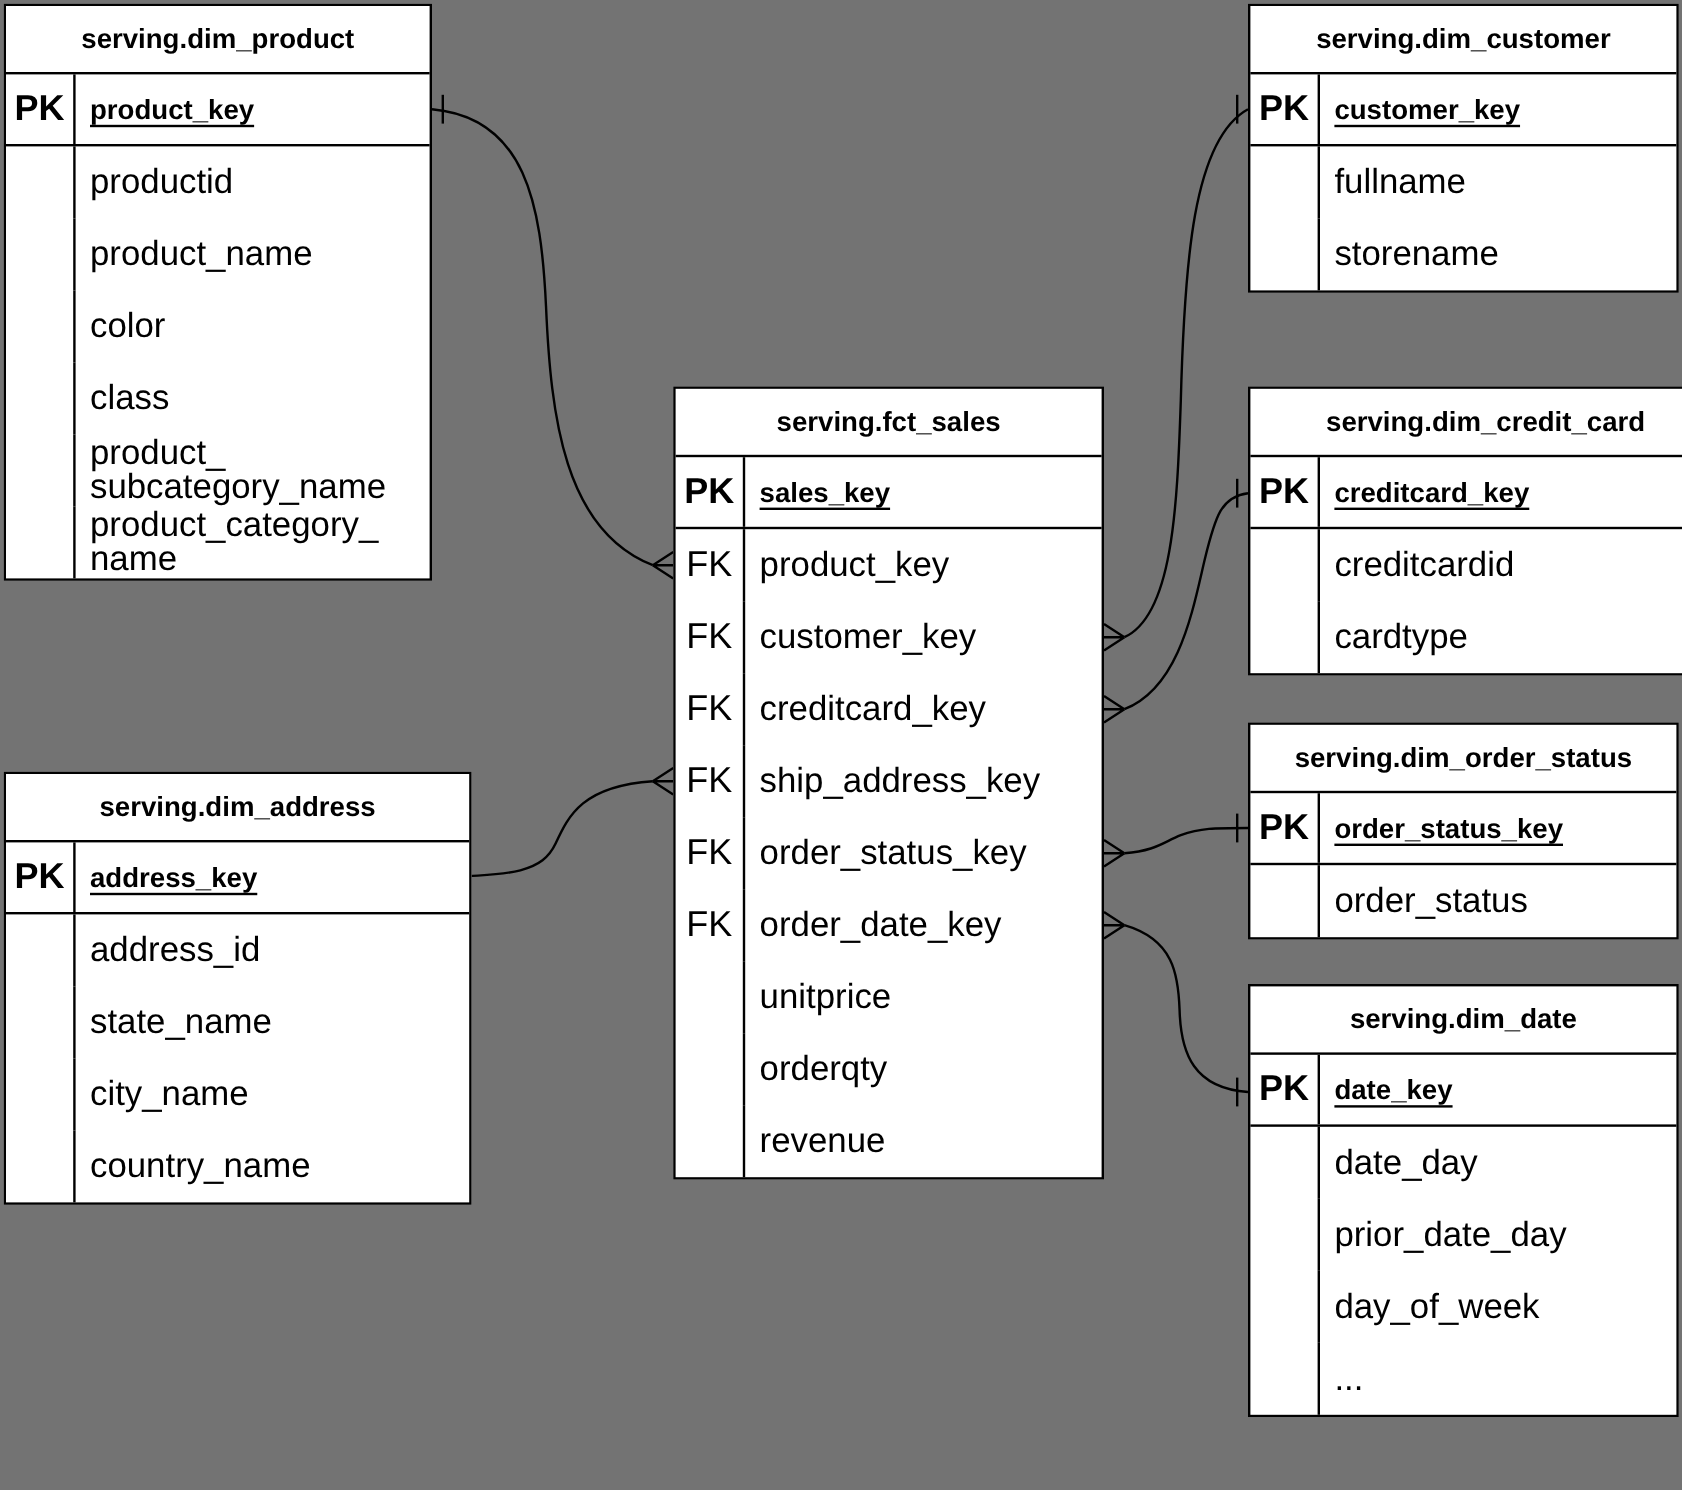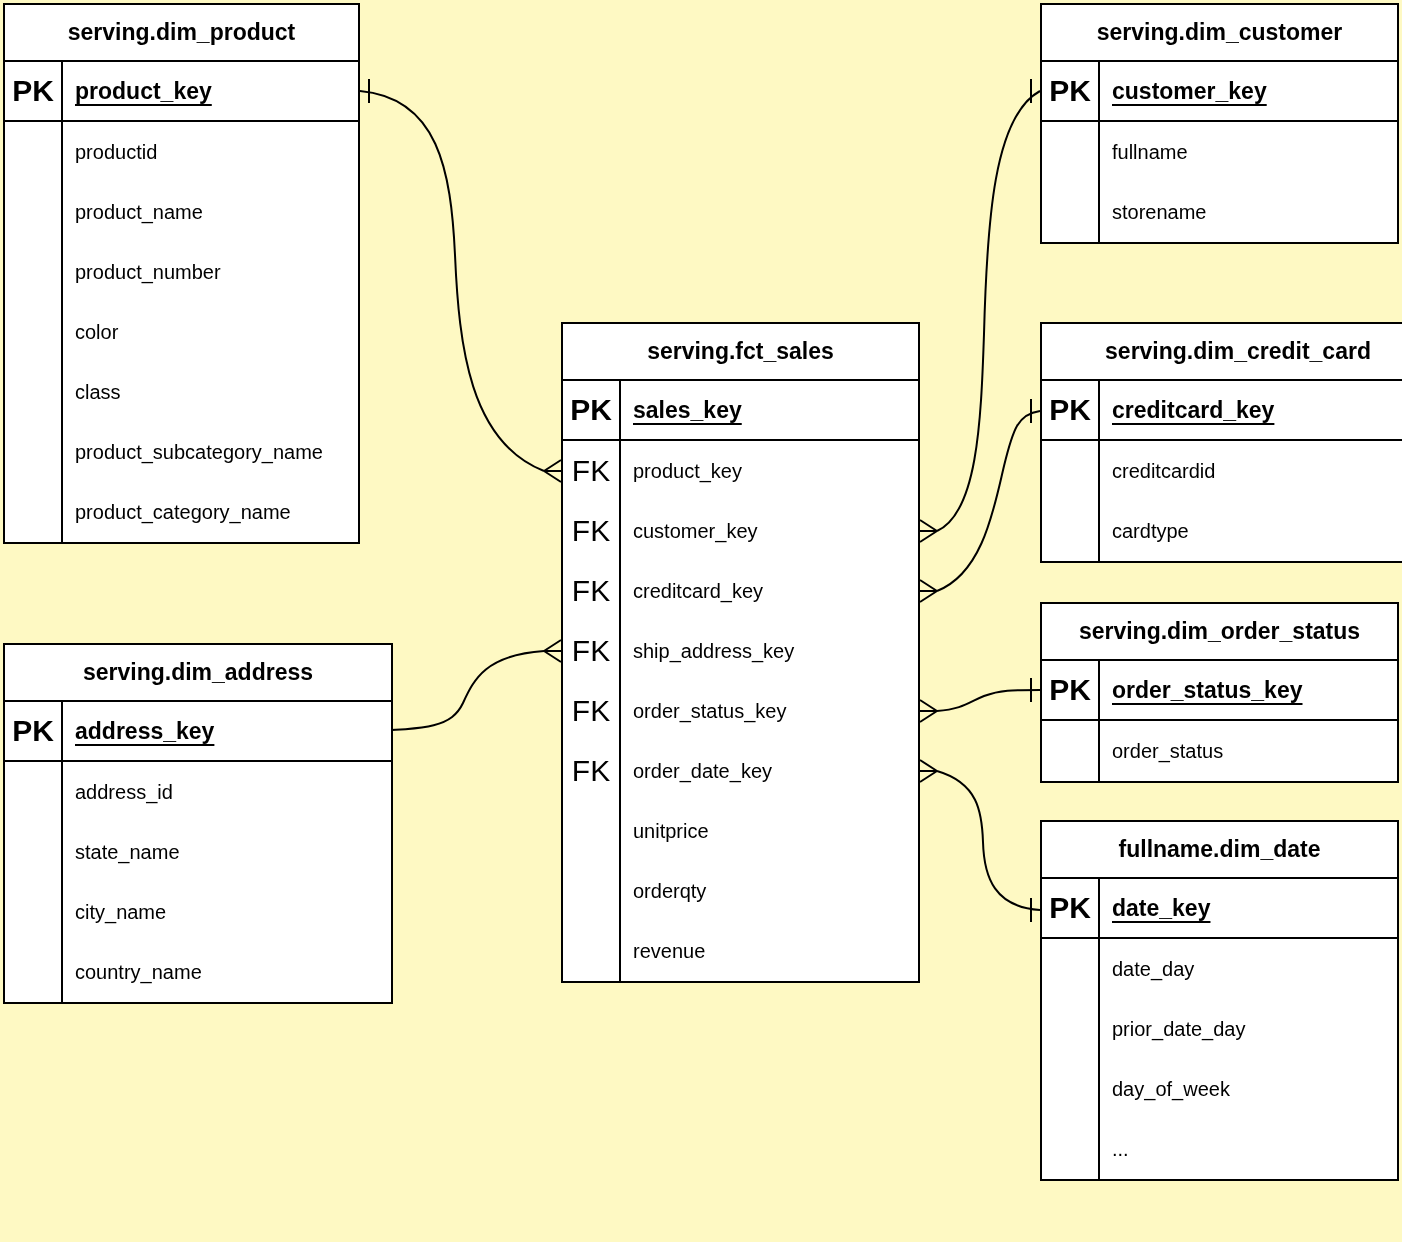--- a/index.html
+++ b/index.html
@@ -1,21 +1,21 @@
 <!DOCTYPE html>
 <html><head>
 <meta charset="utf-8">
 <style>
   * { box-sizing: border-box; margin: 0; padding: 0; }
   html, body { background: #ffffff; }
   #canvas {
     position: relative;
     width: 1402px;
     height: 1242px;
-    background: #fef9c3;
+    background: #737373;
     overflow: hidden;
     font-family: "Liberation Sans", "DejaVu Sans", sans-serif;
     color: #000000;
   }
   #connectors {
     position: absolute;
     left: 0; top: 0;
     width: 1402px; height: 1242px;
     pointer-events: none;
   }
@@ -70,21 +70,21 @@
   }
   .field-row {
     height: 60px;
     display: flex;
   }
   .name-cell {
     flex: 1;
     display: flex;
     align-items: center;
     padding: 0 16px 0 12px;
-    font-size: 20px;
+    font-size: 29px;
     line-height: 28px;
   }
 </style>
 </head>
 <body>
 
 <div id="canvas">
 
   <svg id="connectors" viewBox="0 0 1402 1242" xmlns="http://www.w3.org/2000/svg">
 
@@ -137,24 +137,20 @@
         <div class="field-row">
           <div class="badge-cell"></div>
           <div class="name-cell">productid</div>
         </div>
         <div class="field-row">
           <div class="badge-cell"></div>
           <div class="name-cell">product_<wbr>name</div>
         </div>
         <div class="field-row">
           <div class="badge-cell"></div>
-          <div class="name-cell">product_<wbr>number</div>
-        </div>
-        <div class="field-row">
-          <div class="badge-cell"></div>
           <div class="name-cell">color</div>
         </div>
         <div class="field-row">
           <div class="badge-cell"></div>
           <div class="name-cell">class</div>
         </div>
         <div class="field-row">
           <div class="badge-cell"></div>
           <div class="name-cell">product_<wbr>subcategory_<wbr>name</div>
         </div>
@@ -274,21 +270,21 @@
           <div class="key-cell">
             <span class="key-text">order_status_key</span>
           </div>
         </div>
         <div class="field-row">
           <div class="badge-cell"></div>
           <div class="name-cell">order_<wbr>status</div>
         </div>
       </div>
       <div class="table" style="left: 1040px; top: 820px; width: 359px;">
-        <div class="tbl-title">fullname.dim_date</div>
+        <div class="tbl-title">serving.dim_date</div>
         <div class="pk-row">
           <div class="badge-cell pk-badge">PK</div>
           <div class="key-cell">
             <span class="key-text">date_key</span>
           </div>
         </div>
         <div class="field-row">
           <div class="badge-cell"></div>
           <div class="name-cell">date_<wbr>day</div>
         </div>

